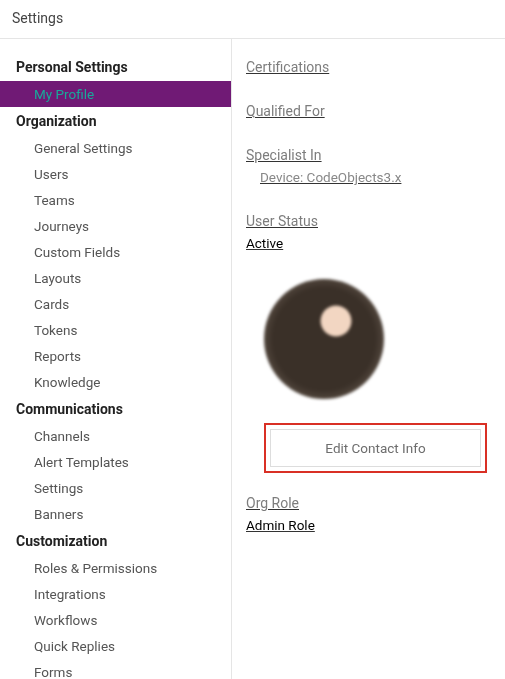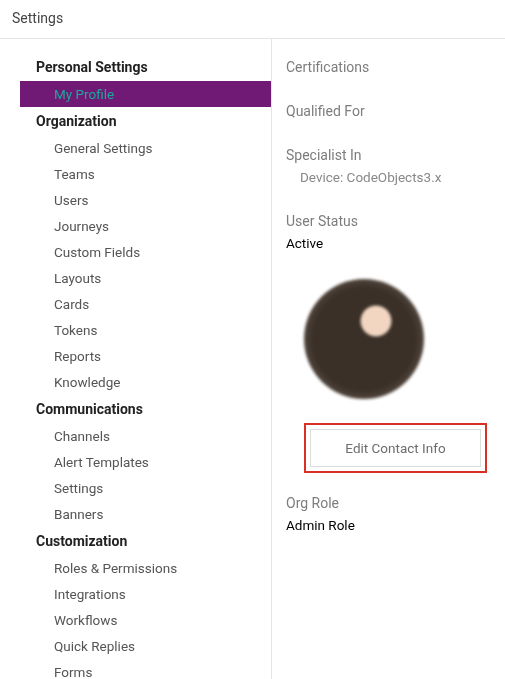--- a/index.html
+++ b/index.html
@@ -15,25 +15,24 @@
       border-bottom: 1px solid #e5e5e5;
       padding: 10px 12px 12px;
       font-size: 14px;
       color: #444;
     }
     .container {
       display: flex;
       height: calc(100% - 38px);
     }
     .sidebar {
-      width: 252px;
+      width: 232px;
       border-right: 1px solid #e5e5e5;
       padding-top: 14px;
       overflow-y: auto;
-      margin-left: 20px;
     }
     .section-header {
       font-weight: 700;
       font-size: 14px;
       color: #222;
       padding: 6px 16px;
       cursor: pointer;
     }
     .sidebar-item {
       font-size: 13.5px;
@@ -42,20 +41,21 @@
       cursor: pointer;
     }
     .sidebar-item.active {
       background: #701a75;
       color: #19a99a;
     }
     .content {
       flex: 1;
       padding: 20px 18px 16px 14px;
       overflow-y: auto;
+      text-decoration: underline;
     }
     .field-block { margin-bottom: 28px; }
     .field-label {
       font-size: 14px;
       color: #7d7d7d;
       margin-bottom: 6px;
     }
     .field-value {
       font-size: 13.5px;
       color: #000000;
@@ -96,22 +96,22 @@
 </div>
 
 <div class="container">
   <nav class="sidebar">
 
     <div class="section-header">Personal Settings</div>
     <div class="sidebar-item active">My Profile</div>
 
     <div class="section-header">Organization</div>
     <div class="sidebar-item">General Settings</div>
+    <div class="sidebar-item">Users</div>
     <div class="sidebar-item">Teams</div>
-    <div class="sidebar-item">Users</div>
     <div class="sidebar-item">Journeys</div>
     <div class="sidebar-item">Custom Fields</div>
     <div class="sidebar-item">Layouts</div>
     <div class="sidebar-item">Cards</div>
     <div class="sidebar-item">Tokens</div>
     <div class="sidebar-item">Reports</div>
     <div class="sidebar-item">Knowledge</div>
 
     <div class="section-header">Communications</div>
     <div class="sidebar-item">Channels</div>

